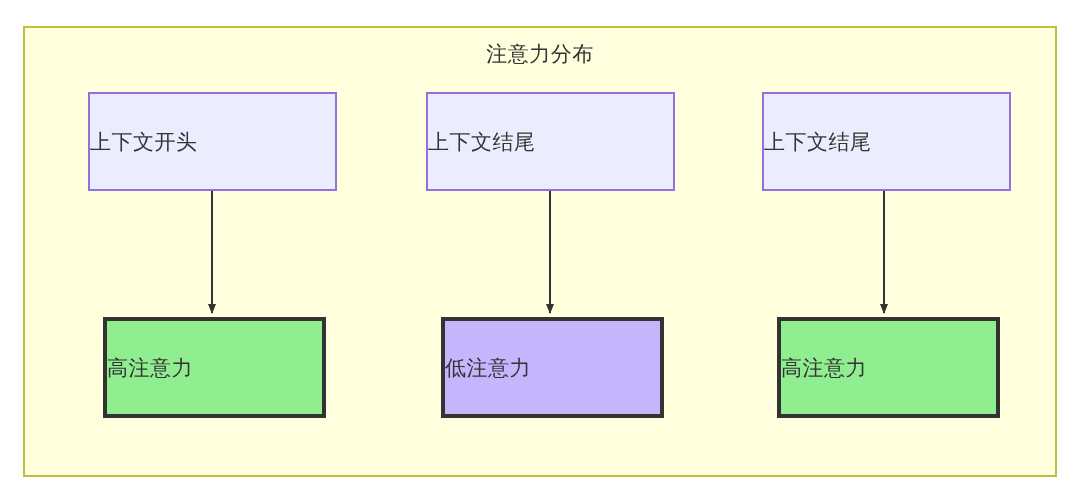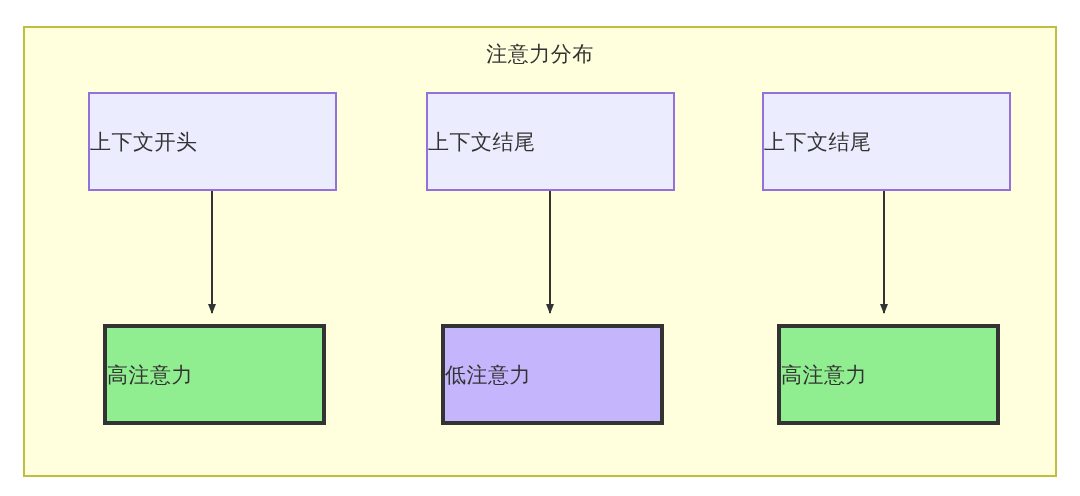--- a/index.html
+++ b/index.html
@@ -65,21 +65,21 @@
     top: 92px;
   }
   .node-context.c1 { left: 88px; }
   .node-context.c2 { left: 426px; }
   .node-context.c3 { left: 762px; }
 
   
   .node-attn {
     width: 223px;
     height: 101px;
-    top: 324px;
+    top: 317px;
     border: 4px solid #333333;
   }
   .node-attn.high { background: #90ee90; }
   .node-attn.low  { background: #c4b5fd; }
 
   .node-attn.a1 { left: 103px; }
   .node-attn.a2 { left: 441px; }
   .node-attn.a3 { left: 777px; }
 
   

